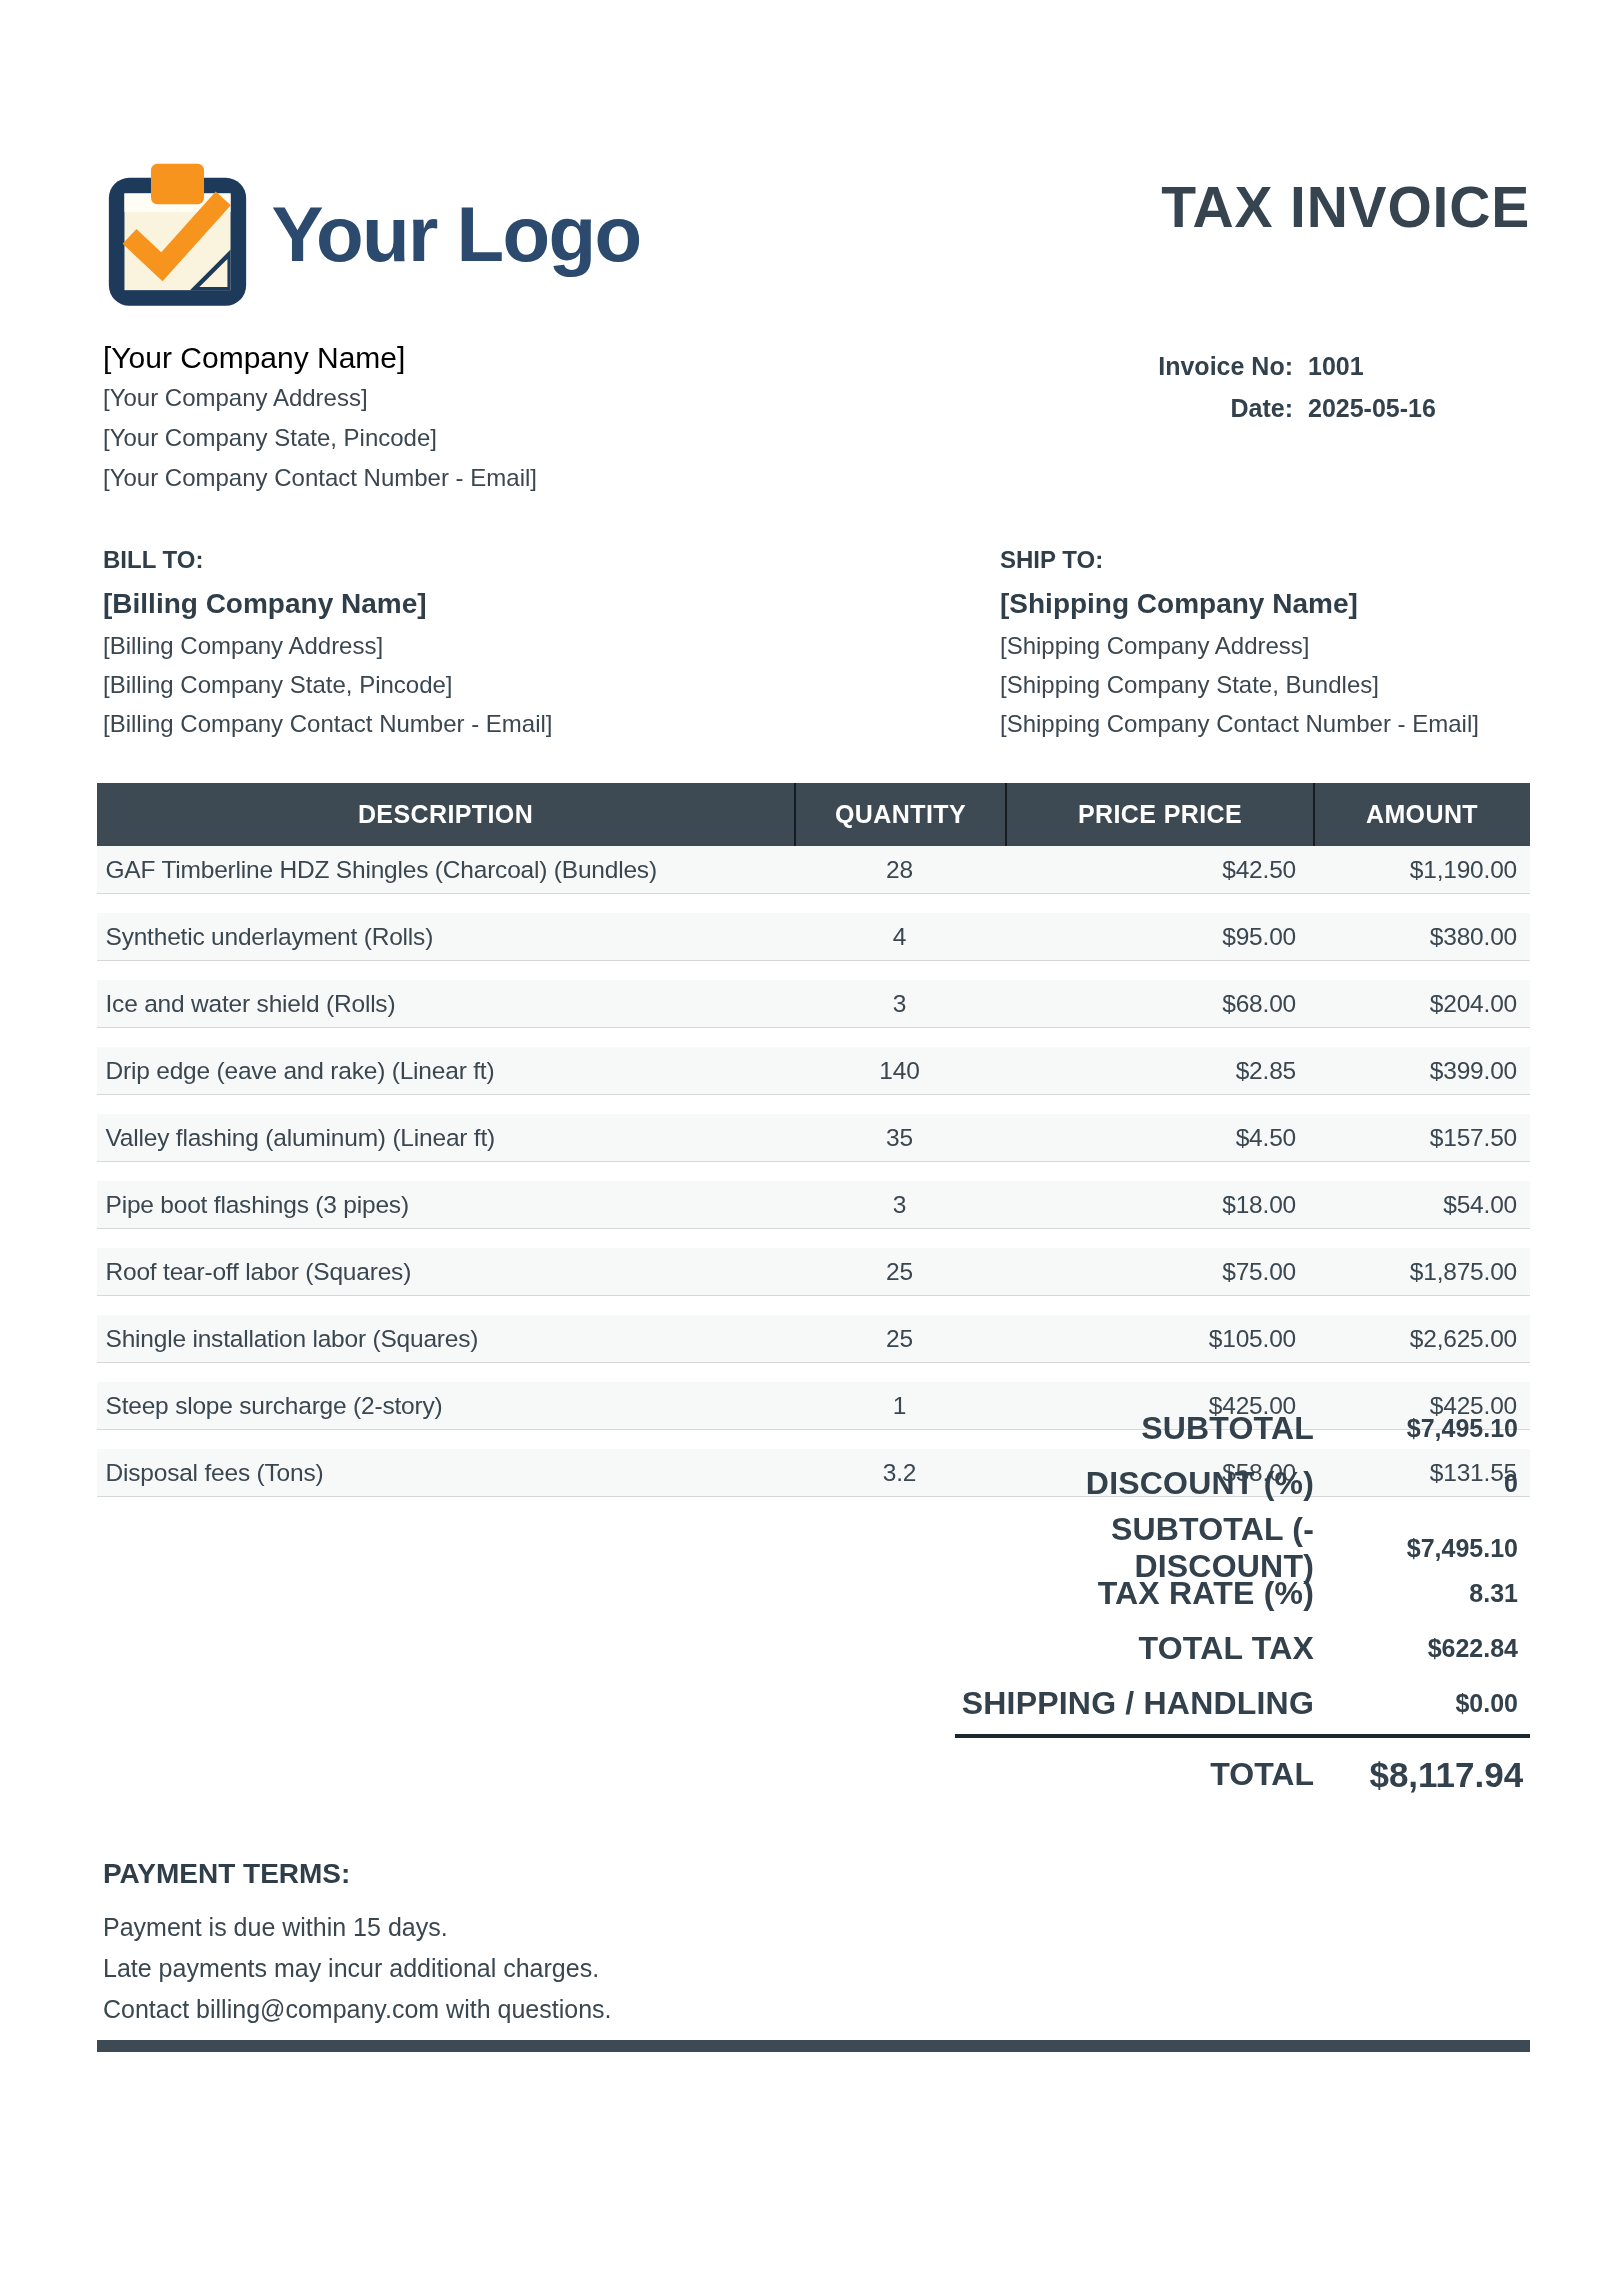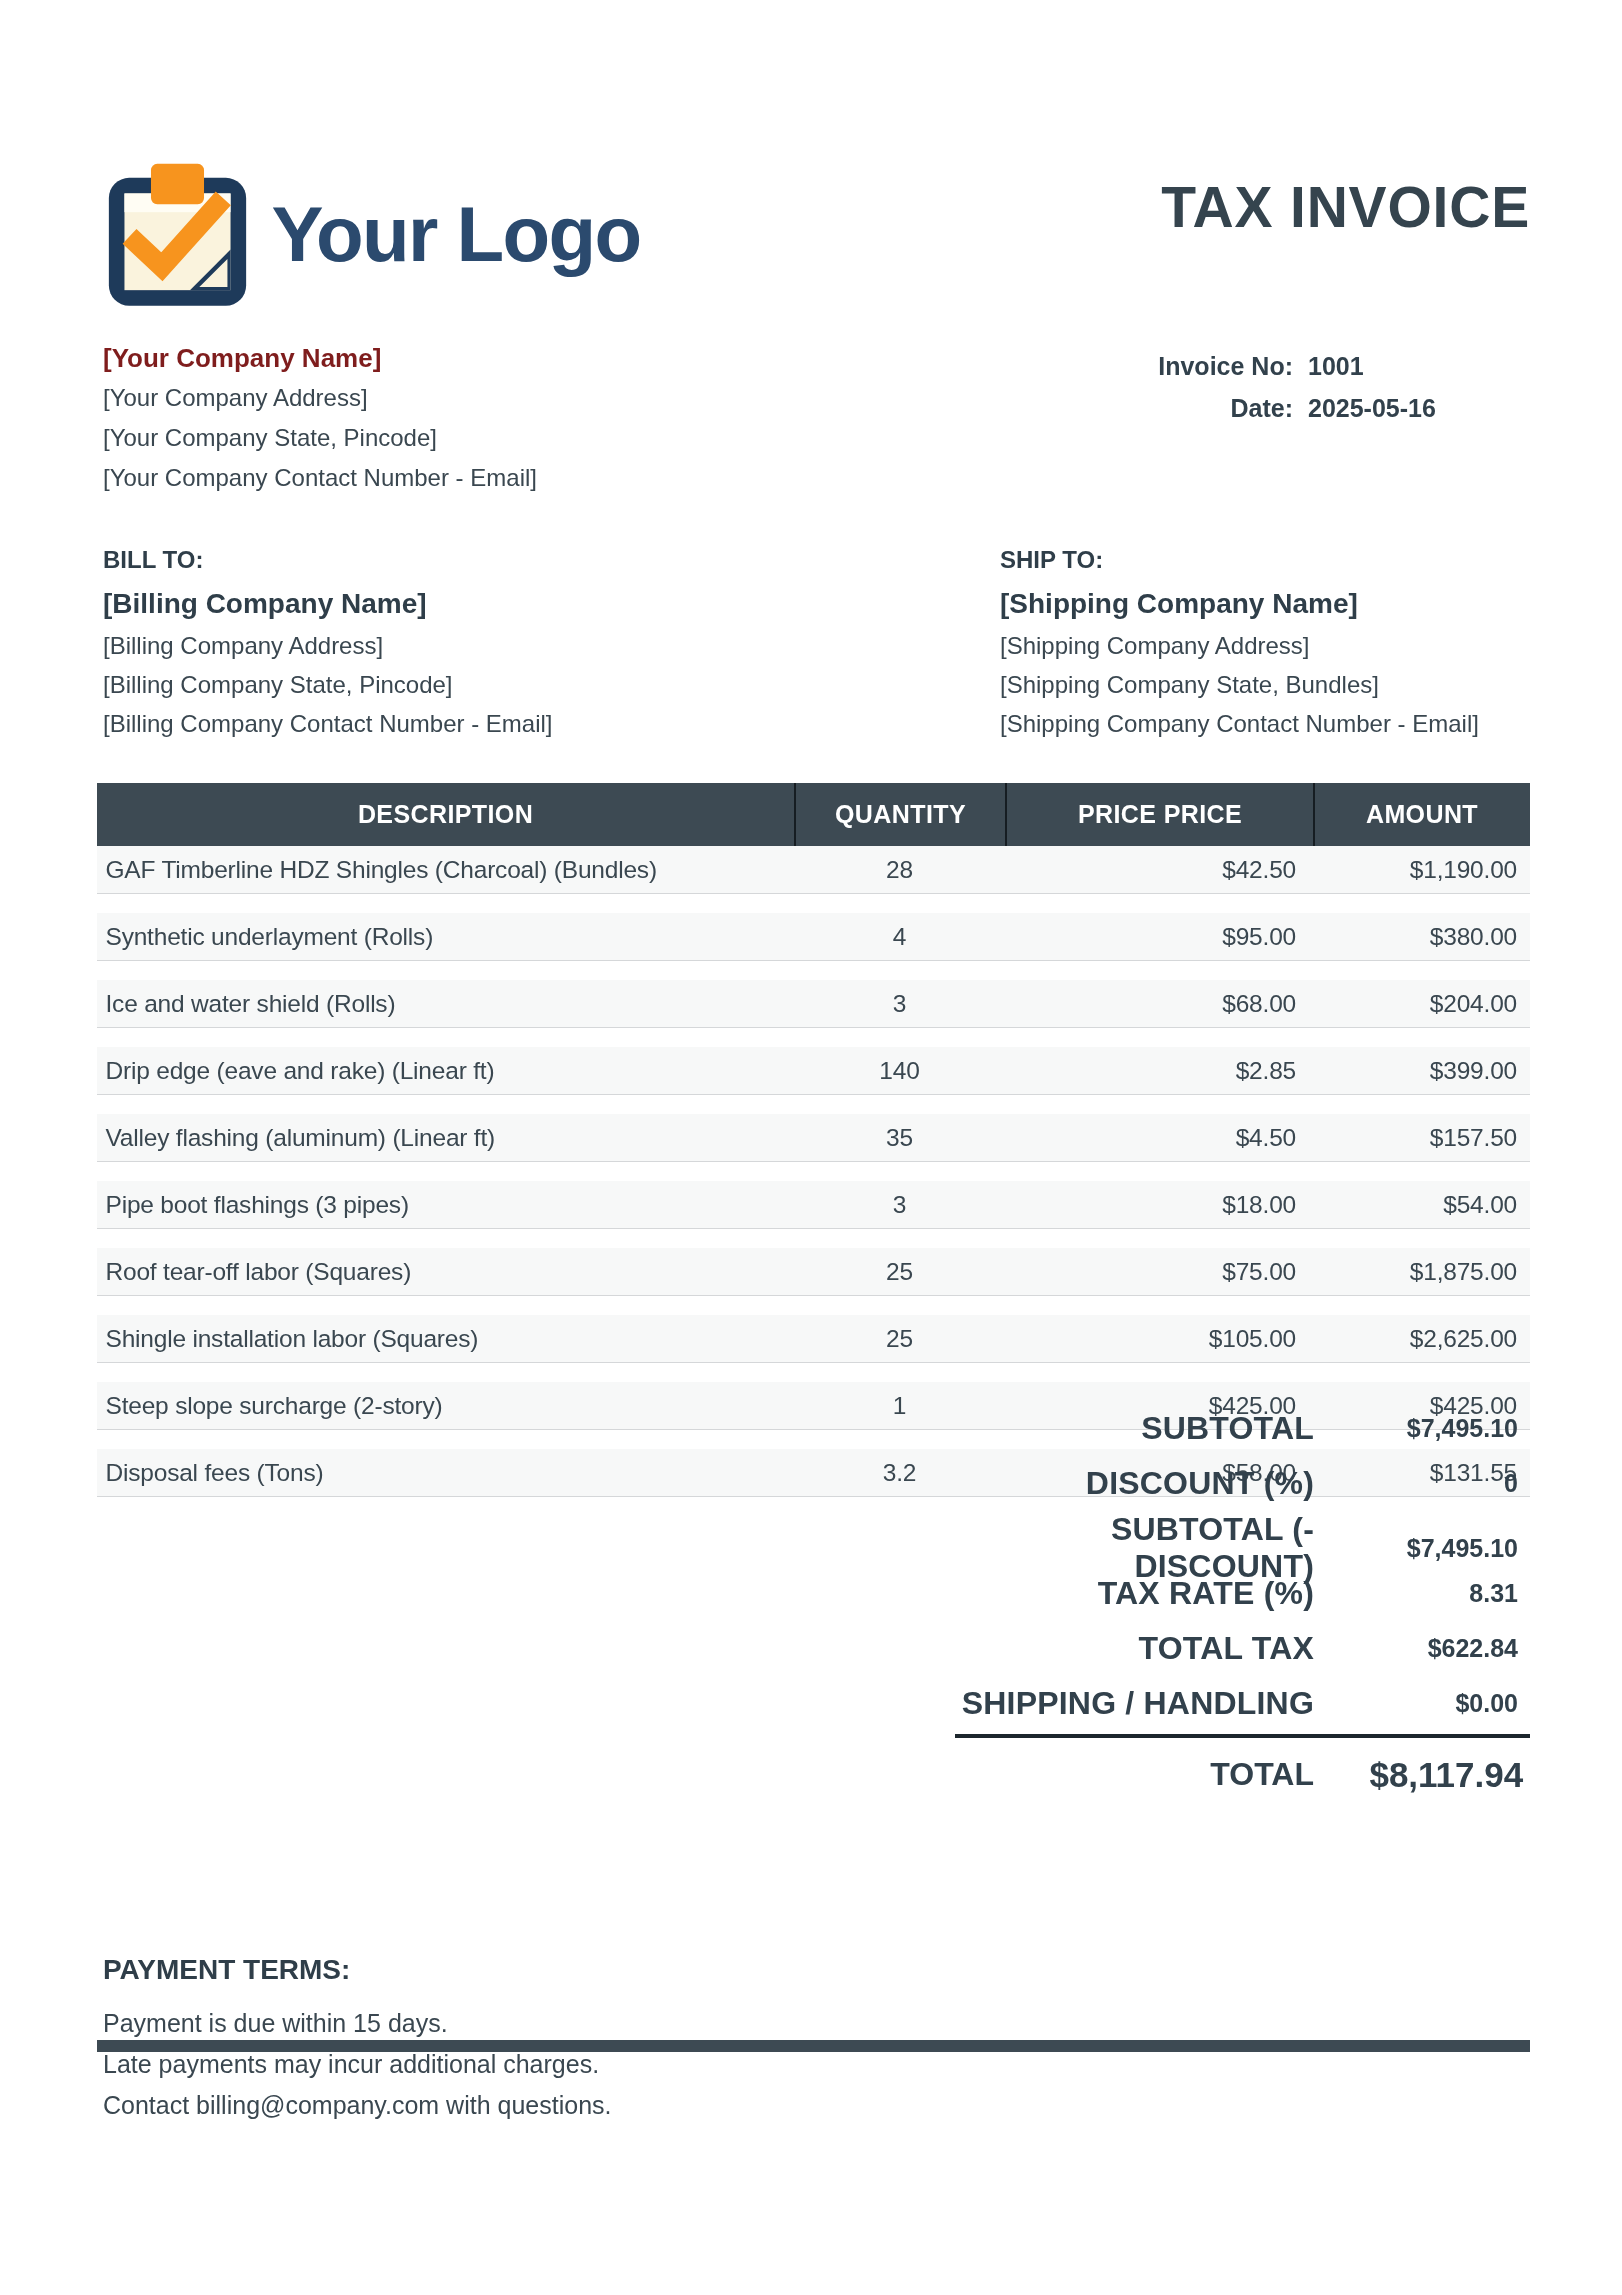--- a/index.html
+++ b/index.html
@@ -16,21 +16,21 @@
     font-size:78px; font-weight:bold; color:#2b4a6e; letter-spacing:-1.7px;
     margin-left:13.5px; line-height:1;
   }
   .doc-title {
     position:absolute; right:93px; top:179px;
     font-size:57px; font-weight:bold; color:#35444e; letter-spacing:0.8px; line-height:1;
   }
 
   
   .company-block { position:absolute; left:103px; top:338px; }
-  .company-name { font-size:26px; font-weight:bold; color:#7f1d1d; line-height:40px; }
+  .company-name { font-size:30px; font-weight:normal; color:#000000; line-height:40px; }
   .company-line { font-size:24px; color:#3a4750; line-height:40px; }
 
   .meta-block { position:absolute; right:93px; top:345px; width:600px; }
   .meta-row { display:grid; grid-template-columns:363px 221px; column-gap:15px; height:42px; align-items:center; }
   .meta-label { text-align:right; font-size:25px; font-weight:bold; color:#32414c; }
   .meta-value { text-align:left; font-size:25px; font-weight:bold; color:#32414c; }
 
   
   .party-block { position:absolute; top:543px; }
   .bill { left:103px; }
@@ -66,21 +66,21 @@
   .totals { position:absolute; left:955px; top:1401px; width:575px; }
   .trow { display:grid; grid-template-columns:359px 216px; height:55px; align-items:center; }
   .tlabel { text-align:right; font-size:32px; font-weight:bold; color:#32414c; letter-spacing:0.2px; }
   .tvalue { text-align:right; font-size:25px; font-weight:bold; color:#32414c; padding-right:12px; }
   .total-line { height:3.4px; background:#1c262d; margin-top:3.4px; }
   .grand-row { display:grid; grid-template-columns:359px 216px; height:74px; align-items:center; }
   .grand-label { text-align:right; font-size:32px; font-weight:bold; color:#32414c; }
   .grand-value { text-align:right; font-size:35px; font-weight:bold; color:#32414c; padding-right:6.8px; }
 
   
-  .terms { position:absolute; left:103px; top:1954px; }
+  .terms { position:absolute; left:103px; top:1858px; }
   .terms-heading { font-size:28px; font-weight:bold; color:#2f3e49; }
   .terms-lines { margin-top:17px; }
   .terms-line { font-size:25px; color:#3a4750; line-height:41px; }
 
   .footer-bar { position:absolute; left:97px; top:2040px; width:1433px; height:12px; background:#3d4a53; }
 </style>
 </head>
 <body>
 
 <div class="page">

